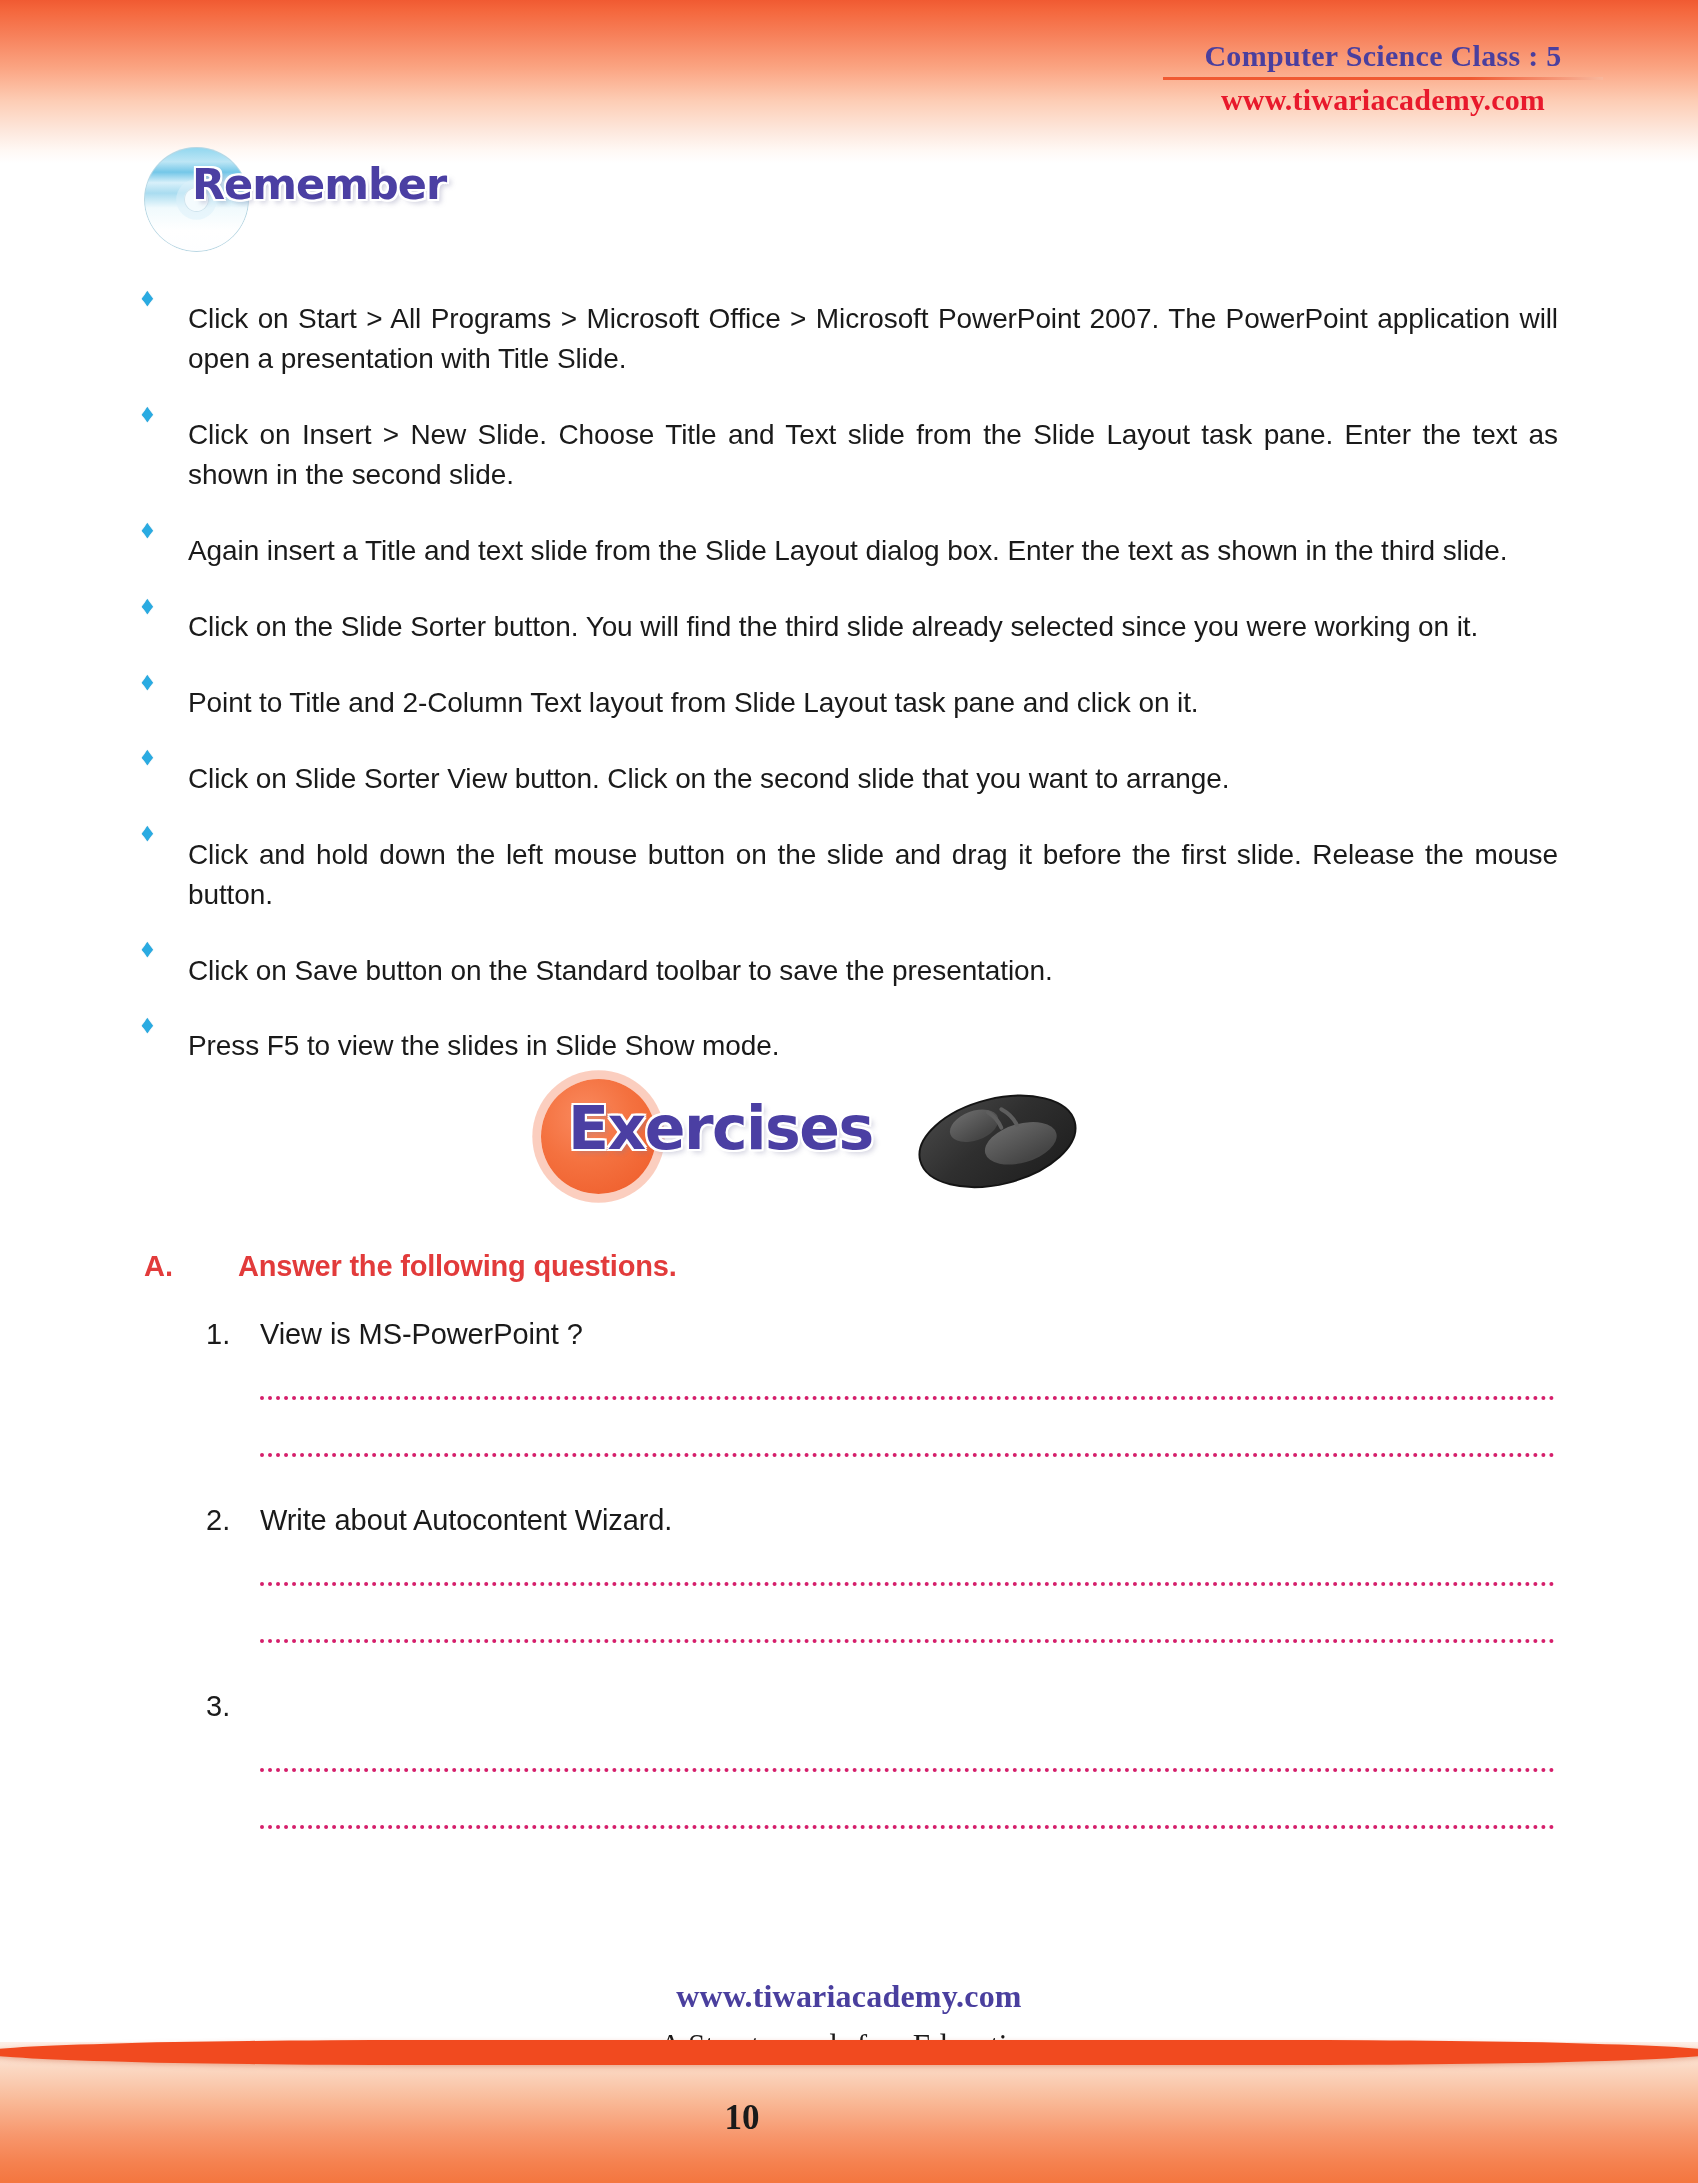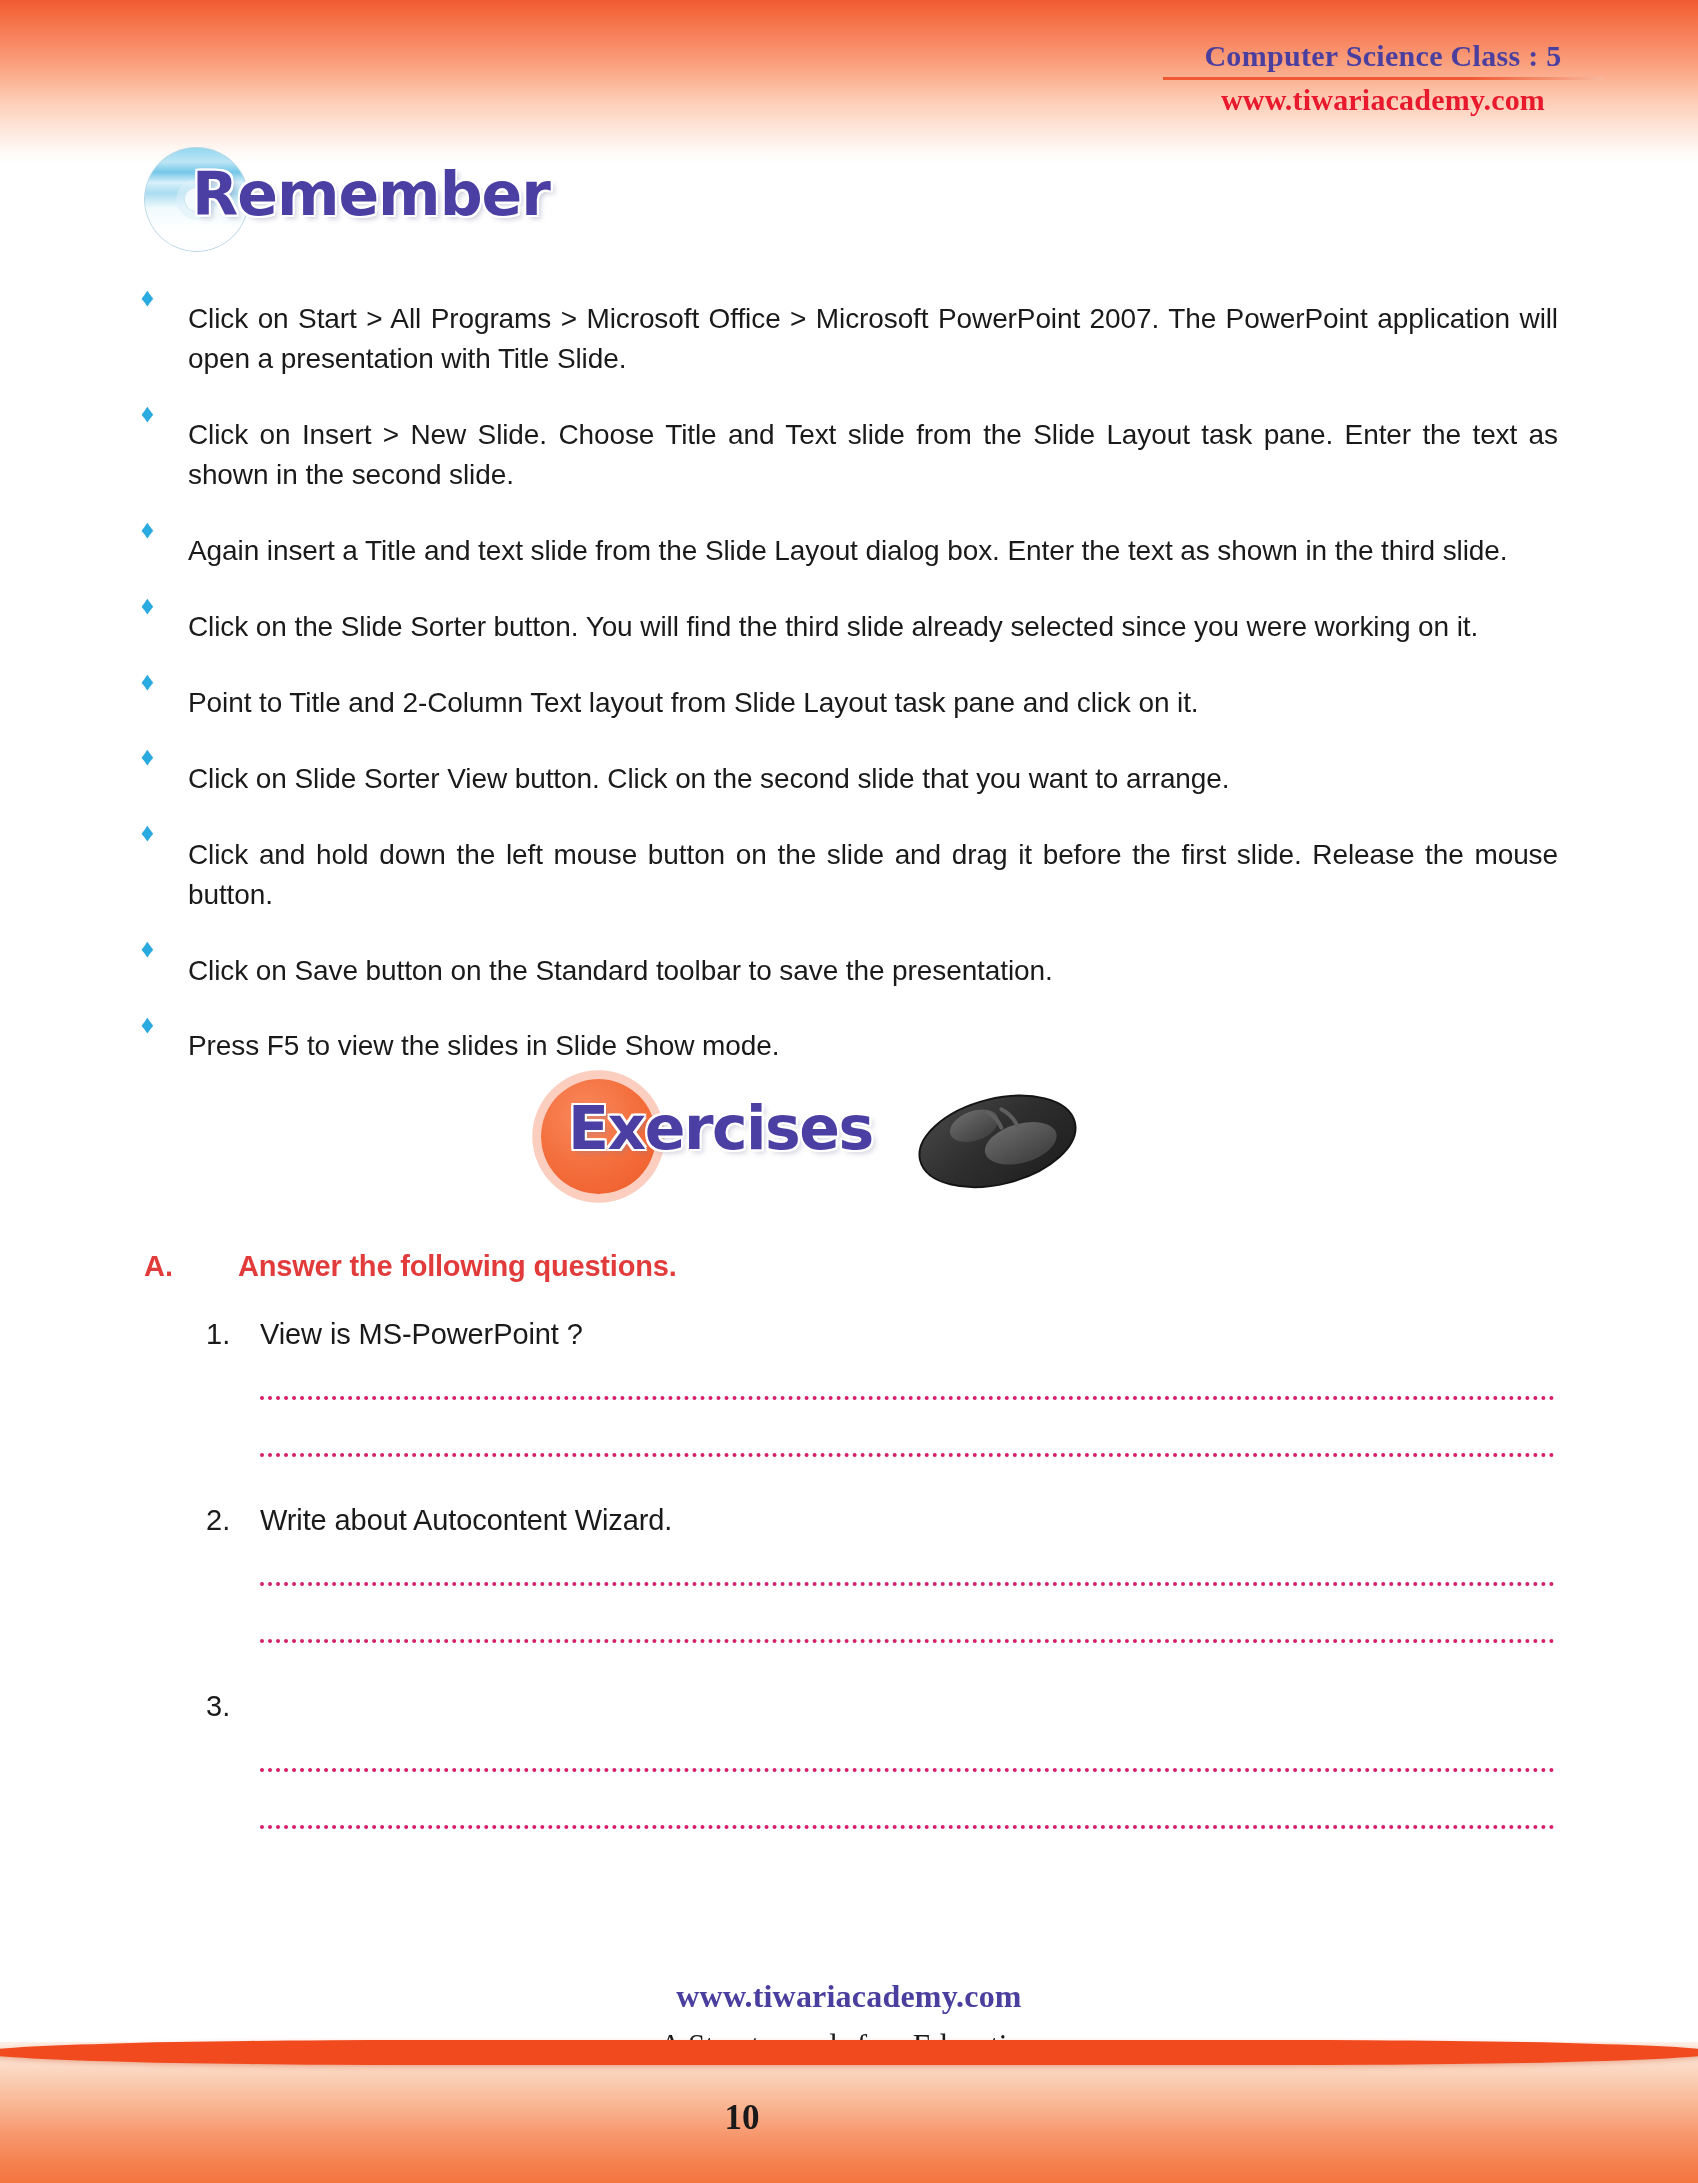--- a/index.html
+++ b/index.html
@@ -99,21 +99,21 @@
     border-radius: 50%;
     background: #f4fbfe;
     box-shadow: 0 0 0 7.8px rgba(220,240,250,0.55), inset 0 0 0 1px #cfe4ee;
   }
   .remember-text {
     position: absolute;
     left: 56px;
     top: 11.6px;
     font-family: "DejaVu Sans", sans-serif;
     font-weight: bold;
-    font-size: 60px;
+    font-size: 43px;
     color: #4b3fa3;
     letter-spacing: -1px;
     text-shadow:
       1.9px 0 0 #ffffff, -1.9px 0 0 #ffffff, 0 1.9px 0 #ffffff, 0 -1.9px 0 #ffffff,
       1.9px 1.9px 0 #ffffff, -1.9px -1.9px 0 #ffffff, 1.9px -1.9px 0 #ffffff, -1.9px 1.9px 0 #ffffff,
       3.9px 3.9px 4.9px rgba(120,120,160,0.35);
   }
 
   
   .bullets {

